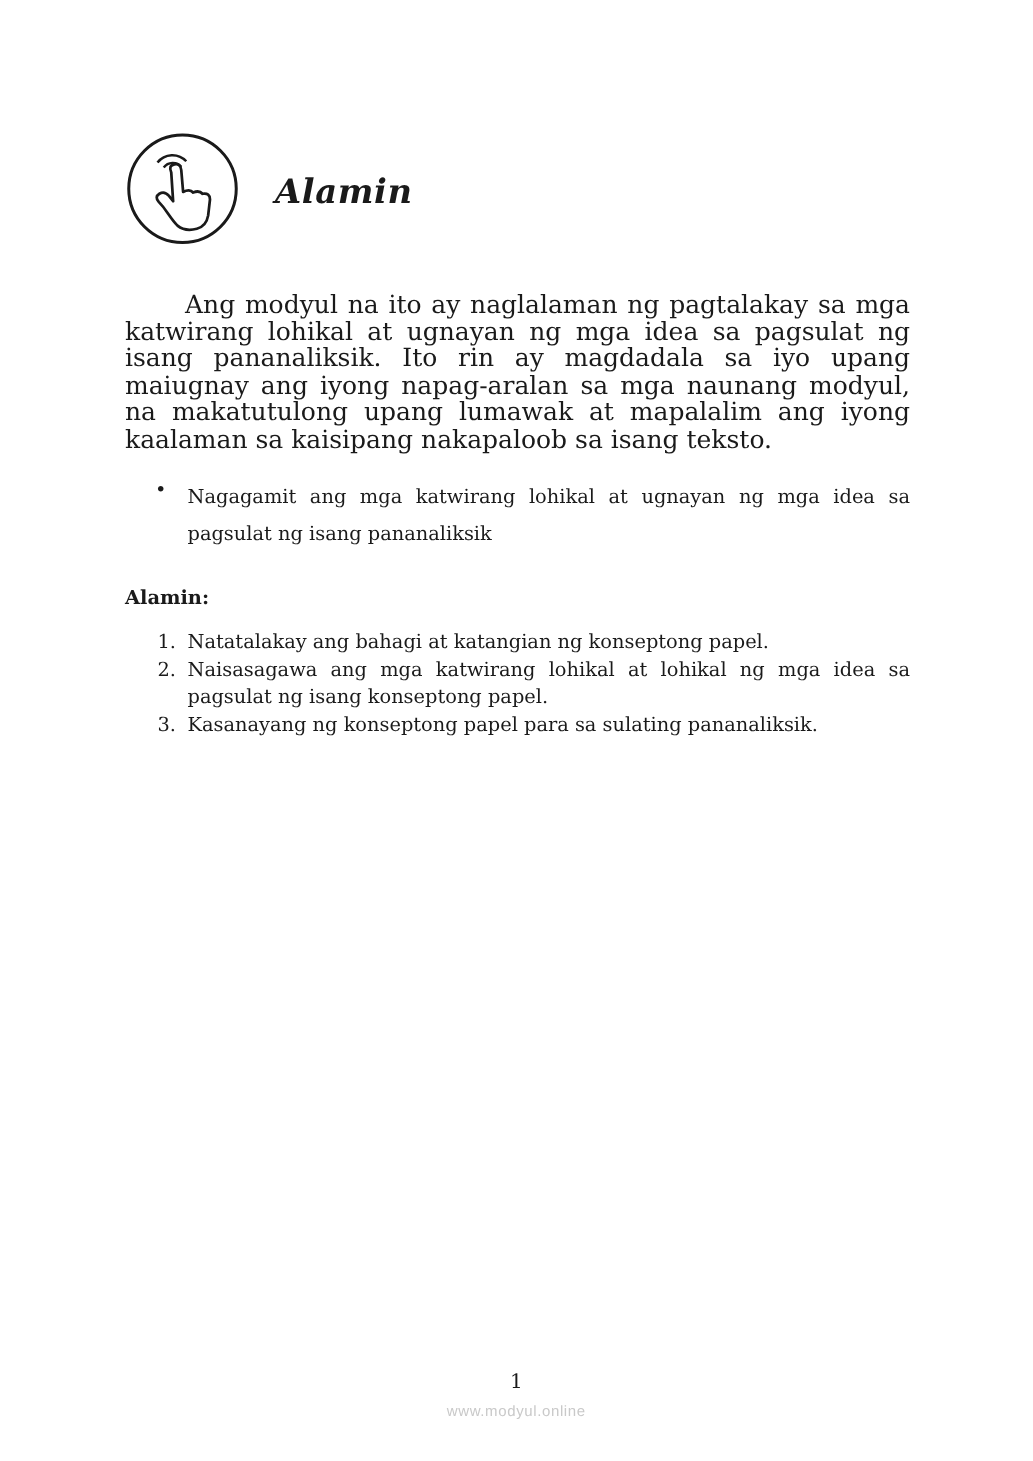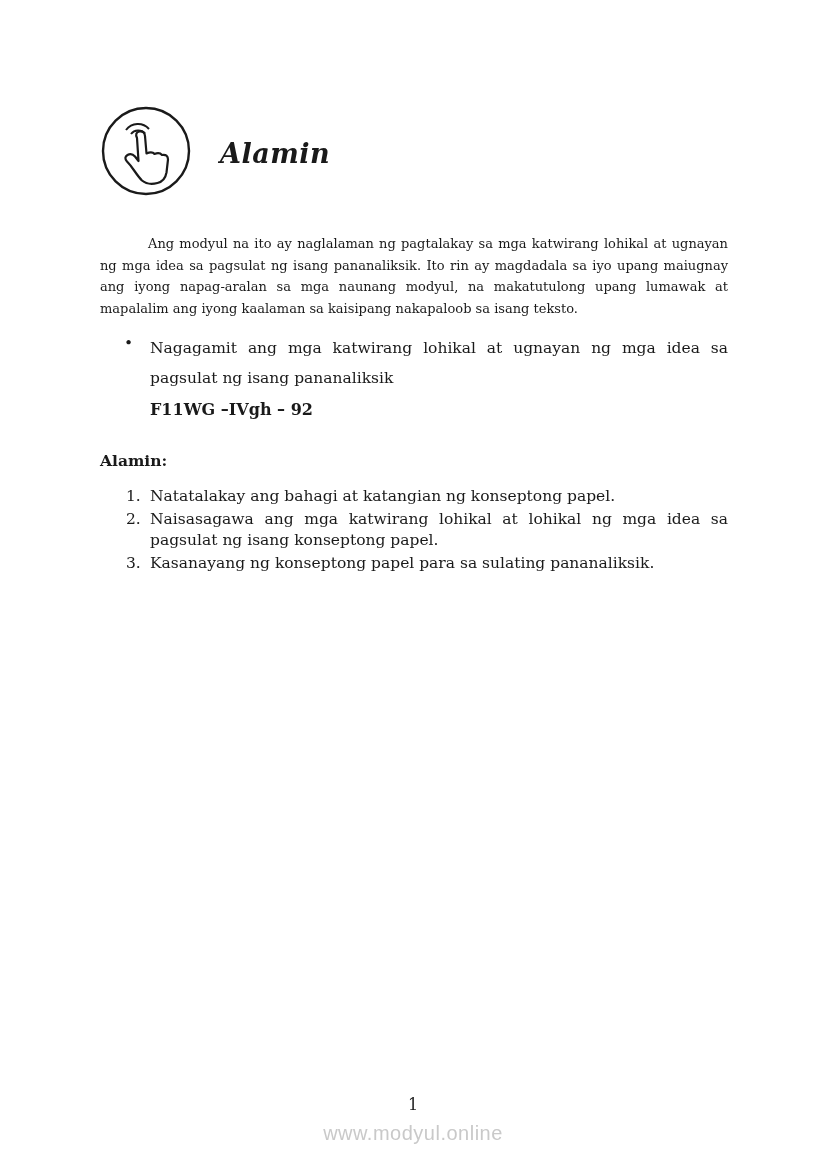--- a/index.html
+++ b/index.html
@@ -36,21 +36,21 @@
   }
   .module-title {
     font-size: 27px;
     font-weight: bold;
     font-style: italic;
     letter-spacing: 0.5px;
     margin-top: 4px;
   }
   .intro {
     margin-top: 36px;
-    font-size: 13px;
+    font-size: 20px;
     line-height: 21.5px;
     text-align: justify;
     text-indent: 48px;
   }
   .section-heading {
     font-weight: bold;
     font-size: 15.5px;
     margin-top: 0;
   }
   .kasanayan-heading {
@@ -108,21 +108,21 @@
     font-size: 16px;
     color: #1a1a1a;
   }
   .footer-site {
     position: absolute;
     left: 0;
     width: 826px;
     top: 1122px;
     text-align: center;
     font-family: "Liberation Sans", sans-serif;
-    font-size: 20px;
+    font-size: 12px;
     color: #c9c9c9;
     letter-spacing: 0.5px;
   }
 </style>
 </head>
 <body>
 
 <div class="page">
   <div class="content">
 
@@ -142,21 +142,20 @@
       <div class="module-title">Alamin</div>
     </div>
 
     <p class="intro">Ang modyul na ito ay naglalaman ng pagtalakay sa mga katwirang lohikal at ugnayan ng mga idea sa pagsulat ng isang pananaliksik. Ito rin ay magdadala sa iyo upang maiugnay ang iyong napag-aralan sa mga naunang modyul, na makatutulong upang lumawak at mapalalim ang iyong kaalaman sa kaisipang nakapaloob sa isang teksto.</p>
 
 
     <div class="bullet-row">
       <div class="bullet-glyph">•</div>
       <div class="bullet-body">
         <div>Nagagamit ang mga katwirang lohikal at ugnayan ng mga idea sa pagsulat ng isang pananaliksik</div>
-        <div class="code-line">F11WG –IVgh – 92</div>
       </div>
     </div>
 
     <div class="section-heading layunin-heading">Alamin:</div>
 
     <div class="numbered-list">
       <div class="numbered-item">
         <div class="num">1.</div>
         <div class="num-text">Natatalakay ang bahagi at katangian ng konseptong papel.</div>
       </div>

